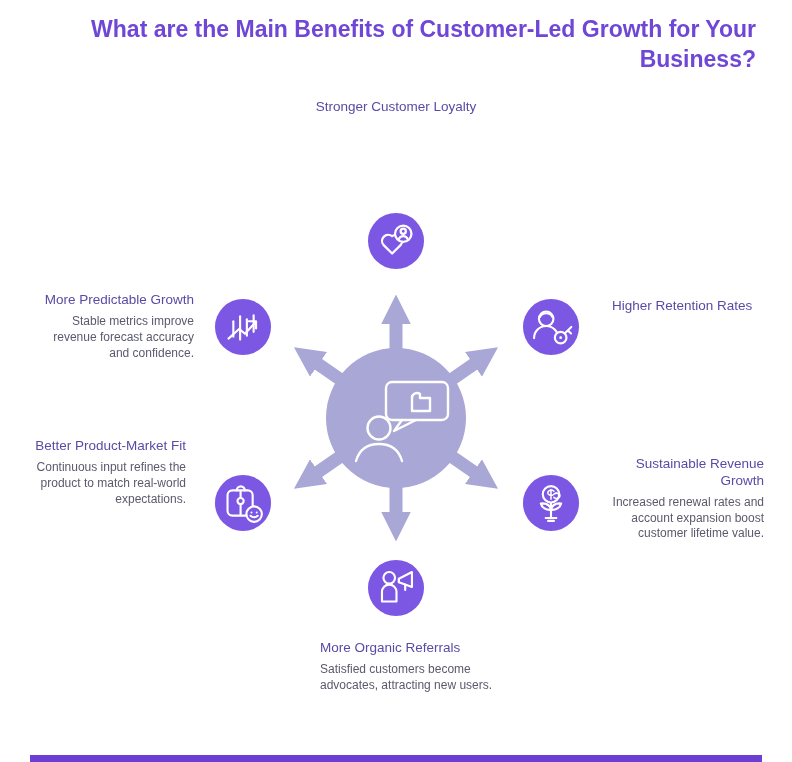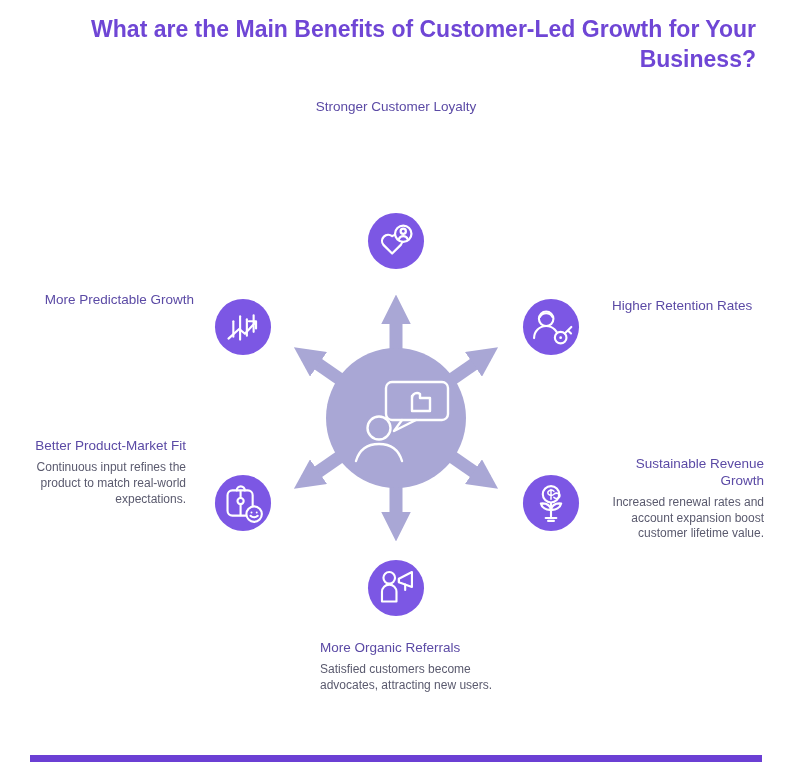--- a/index.html
+++ b/index.html
@@ -172,20 +172,21 @@
     </g>
   </svg>
 </div>
 
 <div class="node node-top">
   <h3>Stronger Customer Loyalty</h3>
 </div>
 
 <div class="node node-ul">
   <h3>More Predictable Growth</h3>
+  <p>Stable metrics improve revenue forecast accuracy and confidence.</p>
 </div>
 
 <div class="node node-ur">
   <h3>Higher Retention Rates</h3>
 </div>
 
 <div class="node node-ll">
   <h3>Better Product-Market Fit</h3>
   <p>Continuous input refines the product to match real-world expectations.</p>
 </div>

